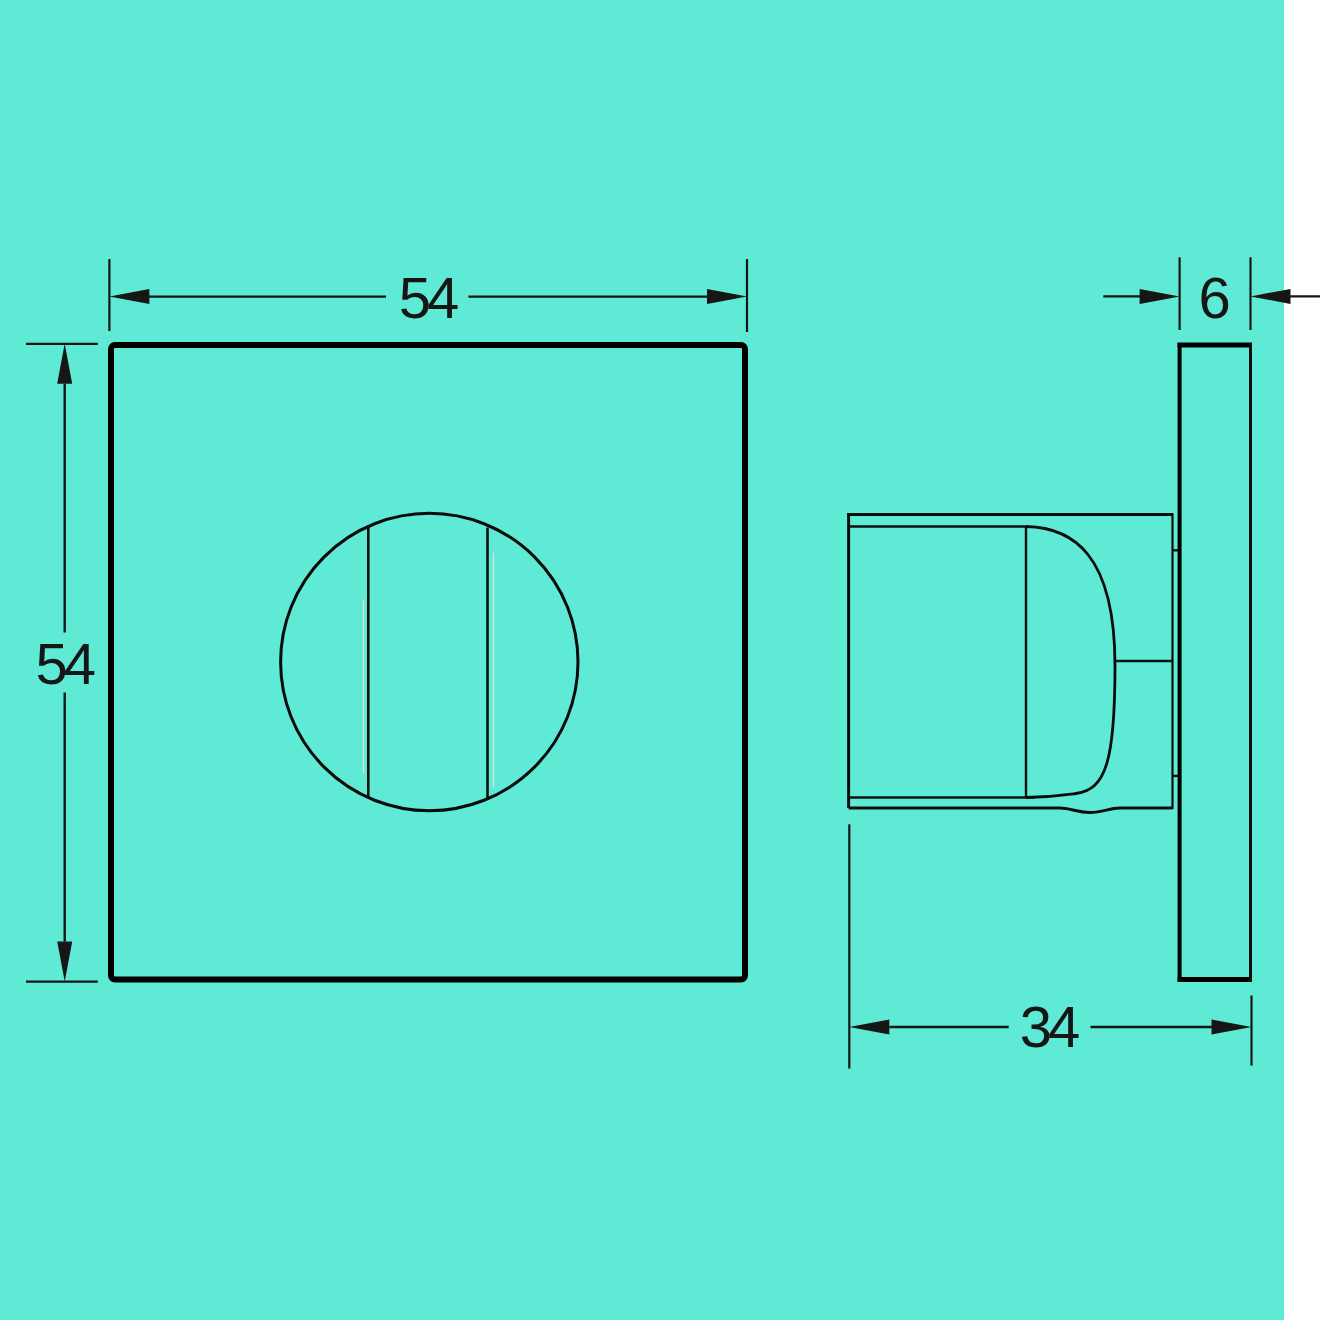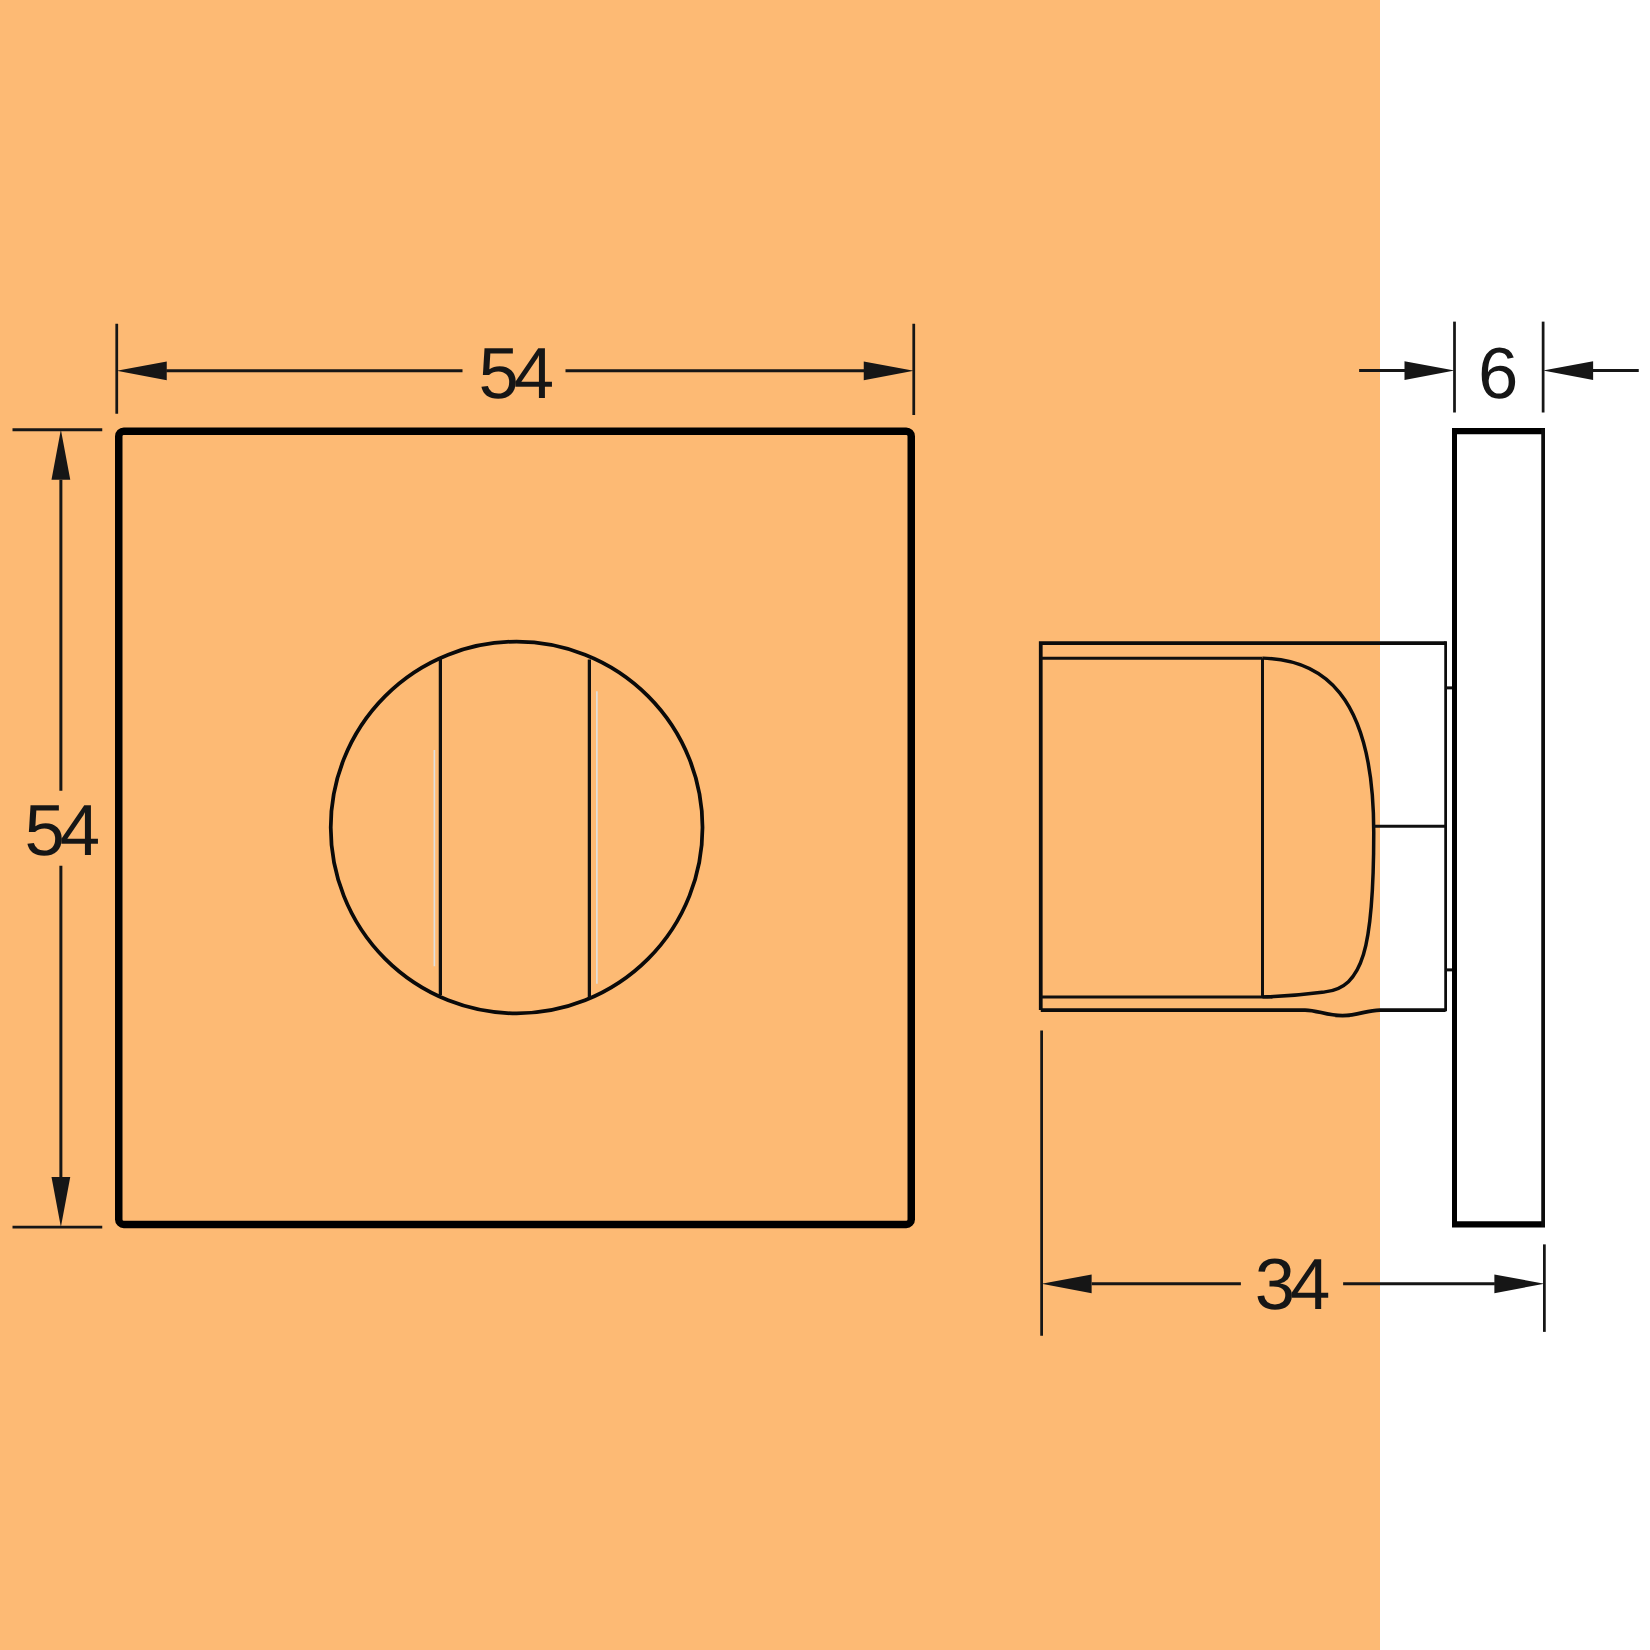--- a/index.html
+++ b/index.html
@@ -1,16 +1,16 @@
 <!DOCTYPE html>
 <html><head>
 <meta charset="utf-8">
 <style>
   html,body{margin:0;padding:0;background:#ffffff;}
-  .page{width:1104px;height:1320px;position:relative;background:#fdba74;}
+  .page{width:1268px;height:1320px;position:relative;background:#5eead4;padding-left:16px;}
   text{font-family:"Liberation Sans",sans-serif;fill:#161616;}
 </style>
 </head>
 <body>
 
 <div class="page">
 <svg width="1320" height="1320" viewBox="0 0 1320 1320" xmlns="http://www.w3.org/2000/svg" fill="none">
 
   <rect x="95" y="345" width="634" height="634.5" rx="4" stroke="#000000" stroke-width="6"></rect>
 

